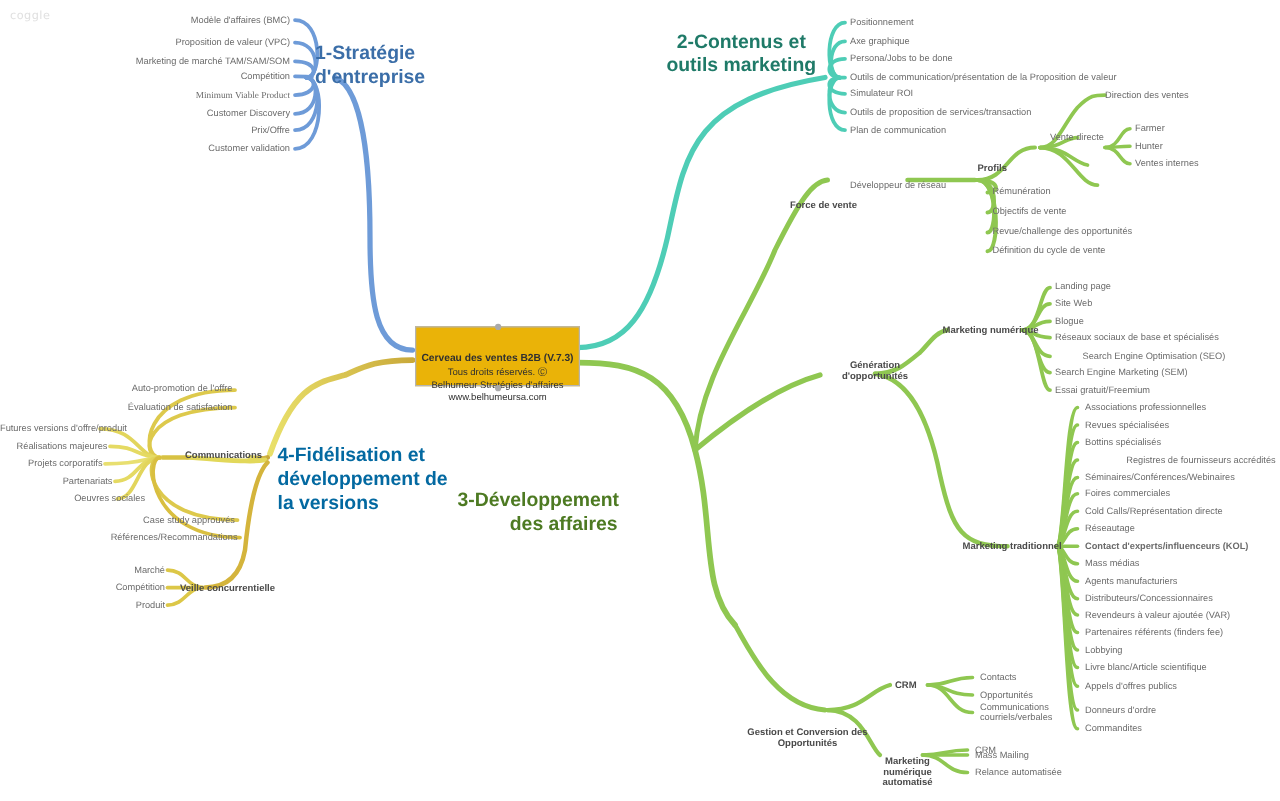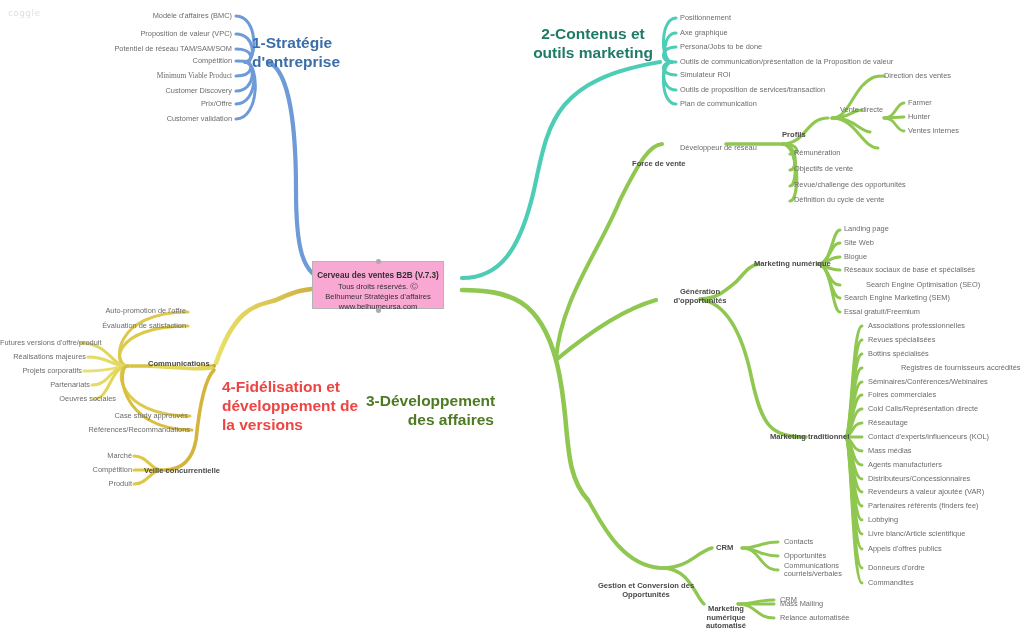--- a/index.html
+++ b/index.html
@@ -9,24 +9,24 @@
   svg#links{position:absolute;left:0;top:0;width:1024px;height:641px;}
   .lbl{position:absolute;white-space:nowrap;line-height:1.12;}
   .leaf{font-size:7.4px;color:#6b6b6b;}
   .sub{font-size:7.6px;color:#4a4a4a;font-weight:bold;}
   .r{text-align:right;}
   .c{text-align:center;}
   .big{font-size:15.5px;font-weight:bold;line-height:1.22;}
   .wrap{white-space:normal;}
   #logo{position:absolute;left:8px;top:8px;font-size:9px;color:#e0e0e0;
         font-family:"DejaVu Sans",sans-serif;letter-spacing:.4px;}
-  #center{position:absolute;left:312px;top:261px;width:132px;height:48px;
-          background:#f9a8d4;border:1px solid #b4b4b4;color:#303030;
+  #center{position:absolute;left:332px;top:261px;width:132px;height:48px;
+          background:#eab308;border:1px solid #b4b4b4;color:#303030;
           text-align:center;font-size:7.6px;line-height:1.33;
-          padding-top:9px;box-sizing:border-box;}
+          padding-top:20px;box-sizing:border-box;}
   #center .t1{font-weight:bold;font-size:8.2px;}
   .cdot{position:absolute;width:5px;height:5px;background:#aaa;
         border-radius:50%;left:63px;}
 </style>
 </head>
 <body>
 
 <div id="canvas">
 
   <svg id="links" viewBox="0 0 1024 641" xmlns="http://www.w3.org/2000/svg">
@@ -163,21 +163,21 @@
     <div>www.belhumeursa.com</div>
     <div class="cdot" style="top:46px;"></div>
   </div>
 
   <div class="lbl big" style="left:252px;top:34px;color:#3b6ea8;">
     <div>1-Stratégie</div>
     <div>d'entreprise</div>
   </div>
   <div class="lbl leaf r" style="left:36px;top:12px;width:196px;">Modèle d'affaires (BMC)</div>
   <div class="lbl leaf r" style="left:36px;top:30px;width:196px;">Proposition de valeur (VPC)</div>
-  <div class="lbl leaf r" style="left:30px;top:45px;width:202px;">Potentiel de réseau TAM/SAM/SOM</div>
+  <div class="lbl leaf r" style="left:30px;top:45px;width:202px;">Marketing de marché TAM/SAM/SOM</div>
   <div class="lbl leaf r" style="left:36px;top:57px;width:196px;">Compétition</div>
   <div class="lbl leaf r" style="left:36px;top:72px;width:196px;font-family:Liberation Serif, serif;">Minimum Viable Product</div>
   <div class="lbl leaf r" style="left:36px;top:87px;width:196px;">Customer Discovery</div>
   <div class="lbl leaf r" style="left:36px;top:100px;width:196px;">Prix/Offre</div>
   <div class="lbl leaf r" style="left:36px;top:115px;width:196px;">Customer validation</div>
 
   <div class="lbl big c" style="left:528px;top:25px;width:130px;color:#1f7a68;">
     <div>2-Contenus et</div>
     <div>outils marketing</div>
   </div>
@@ -222,21 +222,21 @@
 
   <div class="lbl sub" style="left:770px;top:433px;">Marketing traditionnel</div>
   <div class="lbl leaf" style="left:868px;top:322px;">Associations professionnelles</div>
   <div class="lbl leaf" style="left:868px;top:336px;">Revues spécialisées</div>
   <div class="lbl leaf" style="left:868px;top:350px;">Bottins spécialisés</div>
   <div class="lbl leaf" style="left:868px;top:364px;padding-left:33px;">Registres de fournisseurs accrédités</div>
   <div class="lbl leaf" style="left:868px;top:378px;">Séminaires/Conférences/Webinaires</div>
   <div class="lbl leaf" style="left:868px;top:391px;">Foires commerciales</div>
   <div class="lbl leaf" style="left:868px;top:405px;">Cold Calls/Représentation directe</div>
   <div class="lbl leaf" style="left:868px;top:419px;">Réseautage</div>
-  <div class="lbl leaf" style="left:868px;top:433px;">Contact d'experts/influenceurs (KOL)</div>
+  <div class="lbl leaf" style="left:868px;top:433px;font-weight:bold;">Contact d'experts/influenceurs (KOL)</div>
   <div class="lbl leaf" style="left:868px;top:447px;">Mass médias</div>
   <div class="lbl leaf" style="left:868px;top:461px;">Agents manufacturiers</div>
   <div class="lbl leaf" style="left:868px;top:475px;">Distributeurs/Concessionnaires</div>
   <div class="lbl leaf" style="left:868px;top:488px;">Revendeurs à valeur ajoutée (VAR)</div>
   <div class="lbl leaf" style="left:868px;top:502px;">Partenaires référents (finders fee)</div>
   <div class="lbl leaf" style="left:868px;top:516px;">Lobbying</div>
   <div class="lbl leaf" style="left:868px;top:530px;">Livre blanc/Article scientifique</div>
   <div class="lbl leaf" style="left:868px;top:545px;">Appels d'offres publics</div>
   <div class="lbl leaf" style="left:868px;top:564px;">Donneurs d'ordre</div>
   <div class="lbl leaf" style="left:868px;top:579px;">Commandites</div>
@@ -250,21 +250,21 @@
   <div class="lbl leaf" style="left:784px;top:552px;">Opportunités</div>
   <div class="lbl leaf wrap" style="left:784px;top:562px;width:62px;">Communications
 courriels/verbales</div>
   <div class="lbl sub c wrap" style="left:702px;top:605px;width:48px;">Marketing
 numérique
 automatisé</div>
   <div class="lbl leaf" style="left:780px;top:596px;">CRM</div>
   <div class="lbl leaf" style="left:780px;top:600px;">Mass Mailing</div>
   <div class="lbl leaf" style="left:780px;top:614px;">Relance automatisée</div>
 
-  <div class="lbl big" style="left:222px;top:378px;color:#ef4444;">
+  <div class="lbl big" style="left:222px;top:356px;color:#0369a1;">
     <div>4-Fidélisation et</div>
     <div>développement de</div>
     <div>la versions</div>
   </div>
   <div class="lbl sub" style="left:148px;top:360px;">Communications</div>
   <div class="lbl leaf r" style="left:0px;top:307px;width:186px;">Auto-promotion de l'offre</div>
   <div class="lbl leaf r" style="left:0px;top:322px;width:186px;">Évaluation de satisfaction</div>
   <div class="lbl leaf r" style="left:0px;top:339px;width:78px;">Futures versions d'offre/produit</div>
   <div class="lbl leaf r" style="left:0px;top:353px;width:86px;">Réalisations majeures</div>
   <div class="lbl leaf r" style="left:0px;top:367px;width:82px;">Projets corporatifs</div>

